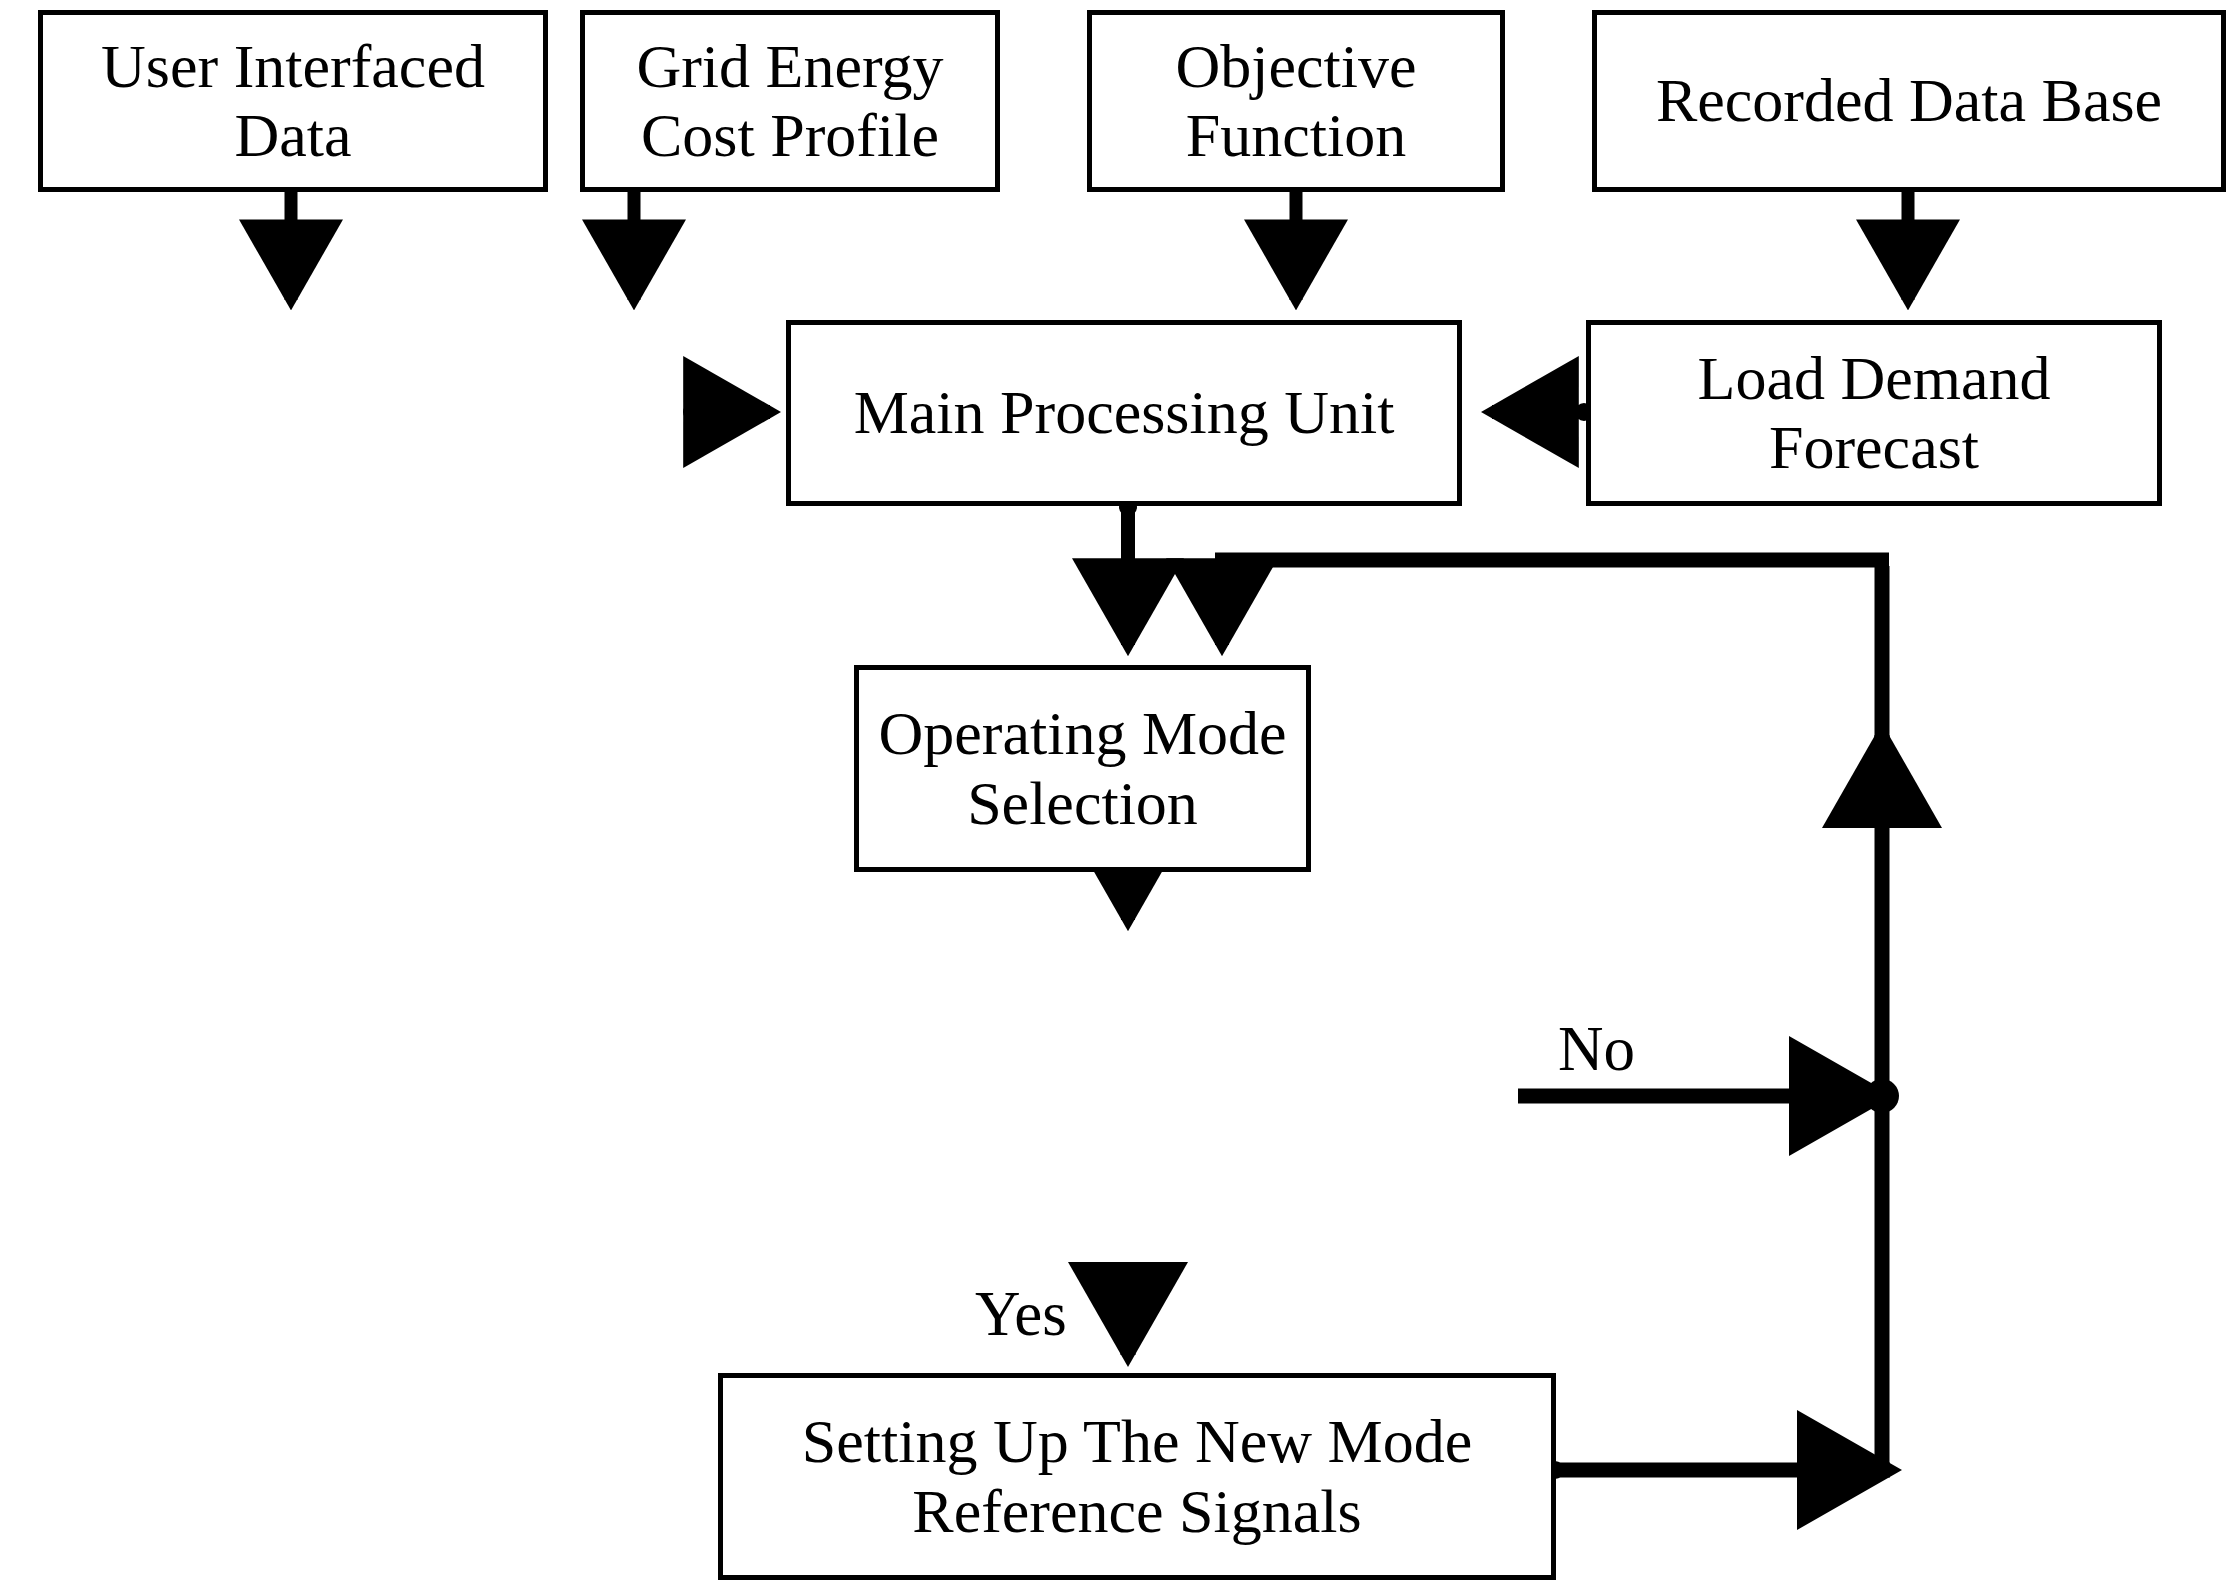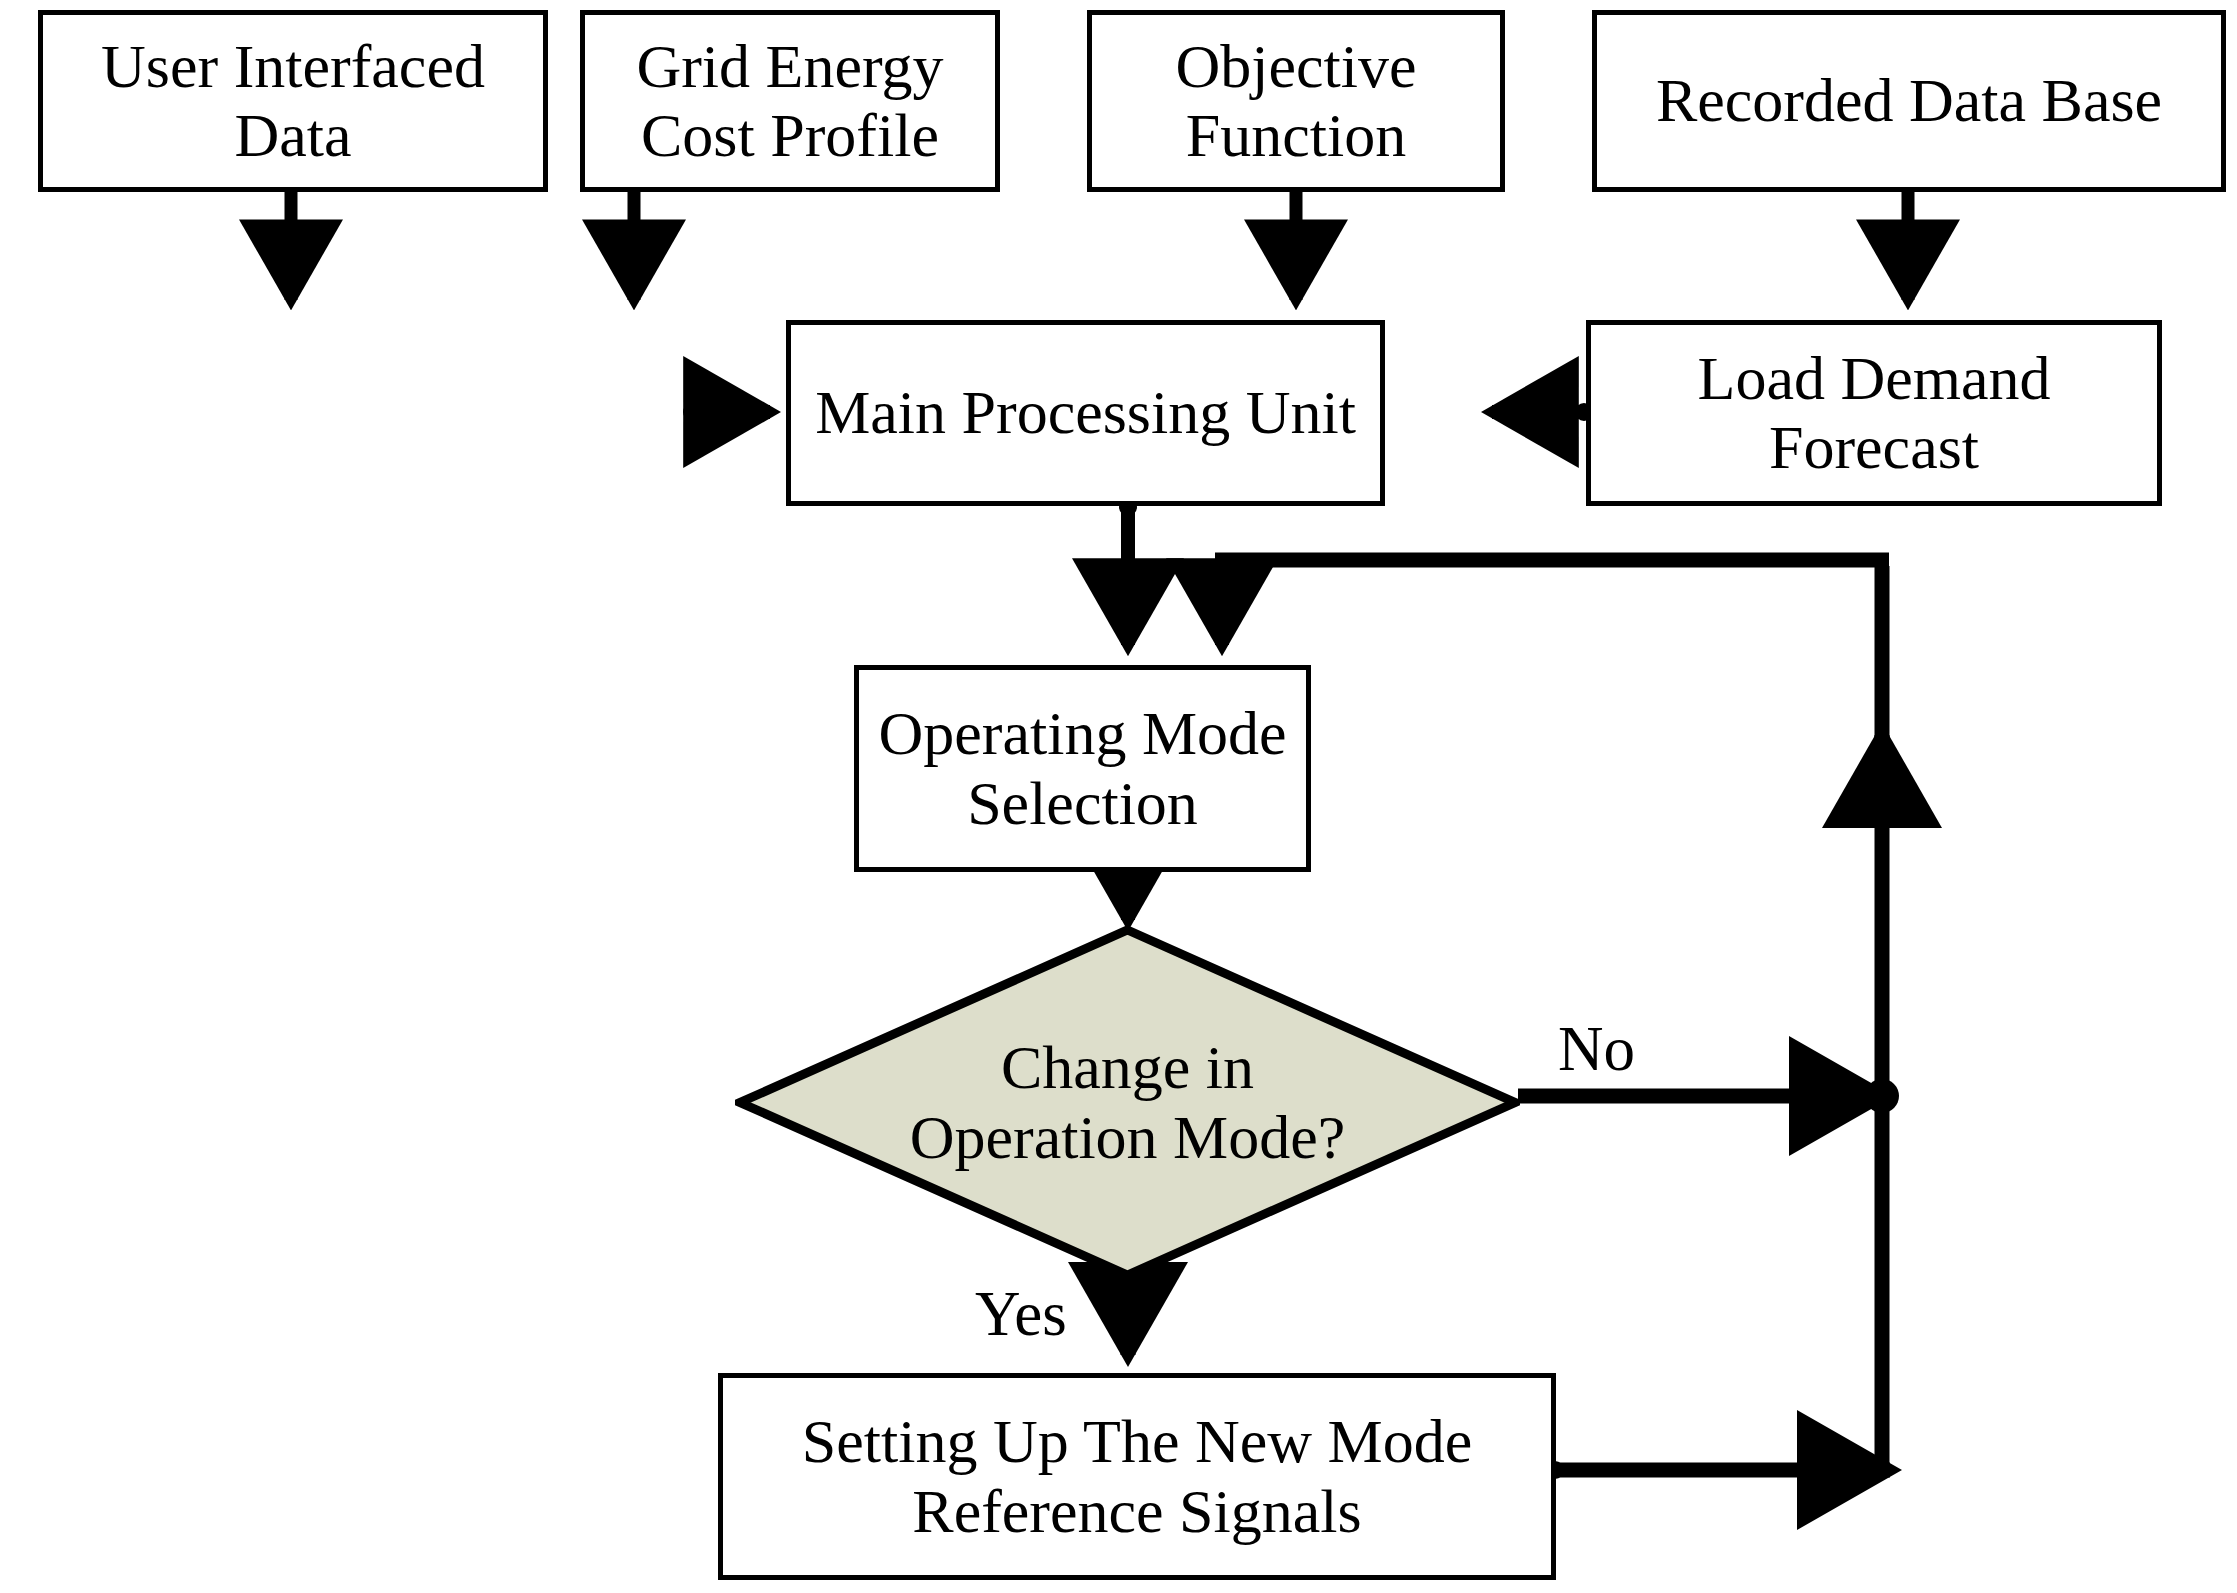--- a/index.html
+++ b/index.html
@@ -154,41 +154,34 @@
   <div class="node" style="left:1087px; top:10px; width:418px; height:182px;">
     <span>Objective
 Function</span>
   </div>
 
   <div class="node" style="left:1592px; top:10px; width:634px; height:182px;">
     <span>Recorded Data Base</span>
   </div>
 
 
-  <div class="node" style="left:786px; top:320px; width:599px; height:186px;">
+  <div class="node" style="left:786px; top:320px; width:676px; height:186px;">
     <span>Main Processing Unit</span>
   </div>
 
   <div class="node" style="left:1586px; top:320px; width:576px; height:186px;">
     <span>Load Demand
 Forecast</span>
   </div>
 
   <div class="node" style="left:854px; top:665px; width:457px; height:207px;">
     <span>Operating Mode
 Selection</span>
   </div>
 
-  <div class="diamond-wrap" style="left:735px; top:925px; width:785px; height:355px;">
-    <svg class="diamond-svg" width="785" height="355" viewBox="0 0 785 355" xmlns="http://www.w3.org/2000/svg">
-      <polygon points="392.5,5 780,177.5 392.5,350 5,177.5" fill="#DDDECB" stroke="#000000" stroke-width="9" stroke-linejoin="miter"></polygon>
-    </svg>
-    <span class="diamond-label">Change in
-Operation Mode?</span>
-  </div>
 
   <div class="node" style="left:718px; top:1373px; width:838px; height:207px;align-items:center;">
     <span>Setting Up The New Mode
 Reference Signals</span>
   </div>
 
   <div class="edge-label" style="left:1558px; top:1018px;">No</div>
 
   <div class="edge-label" style="left:975px; top:1283px;">Yes</div>
 

